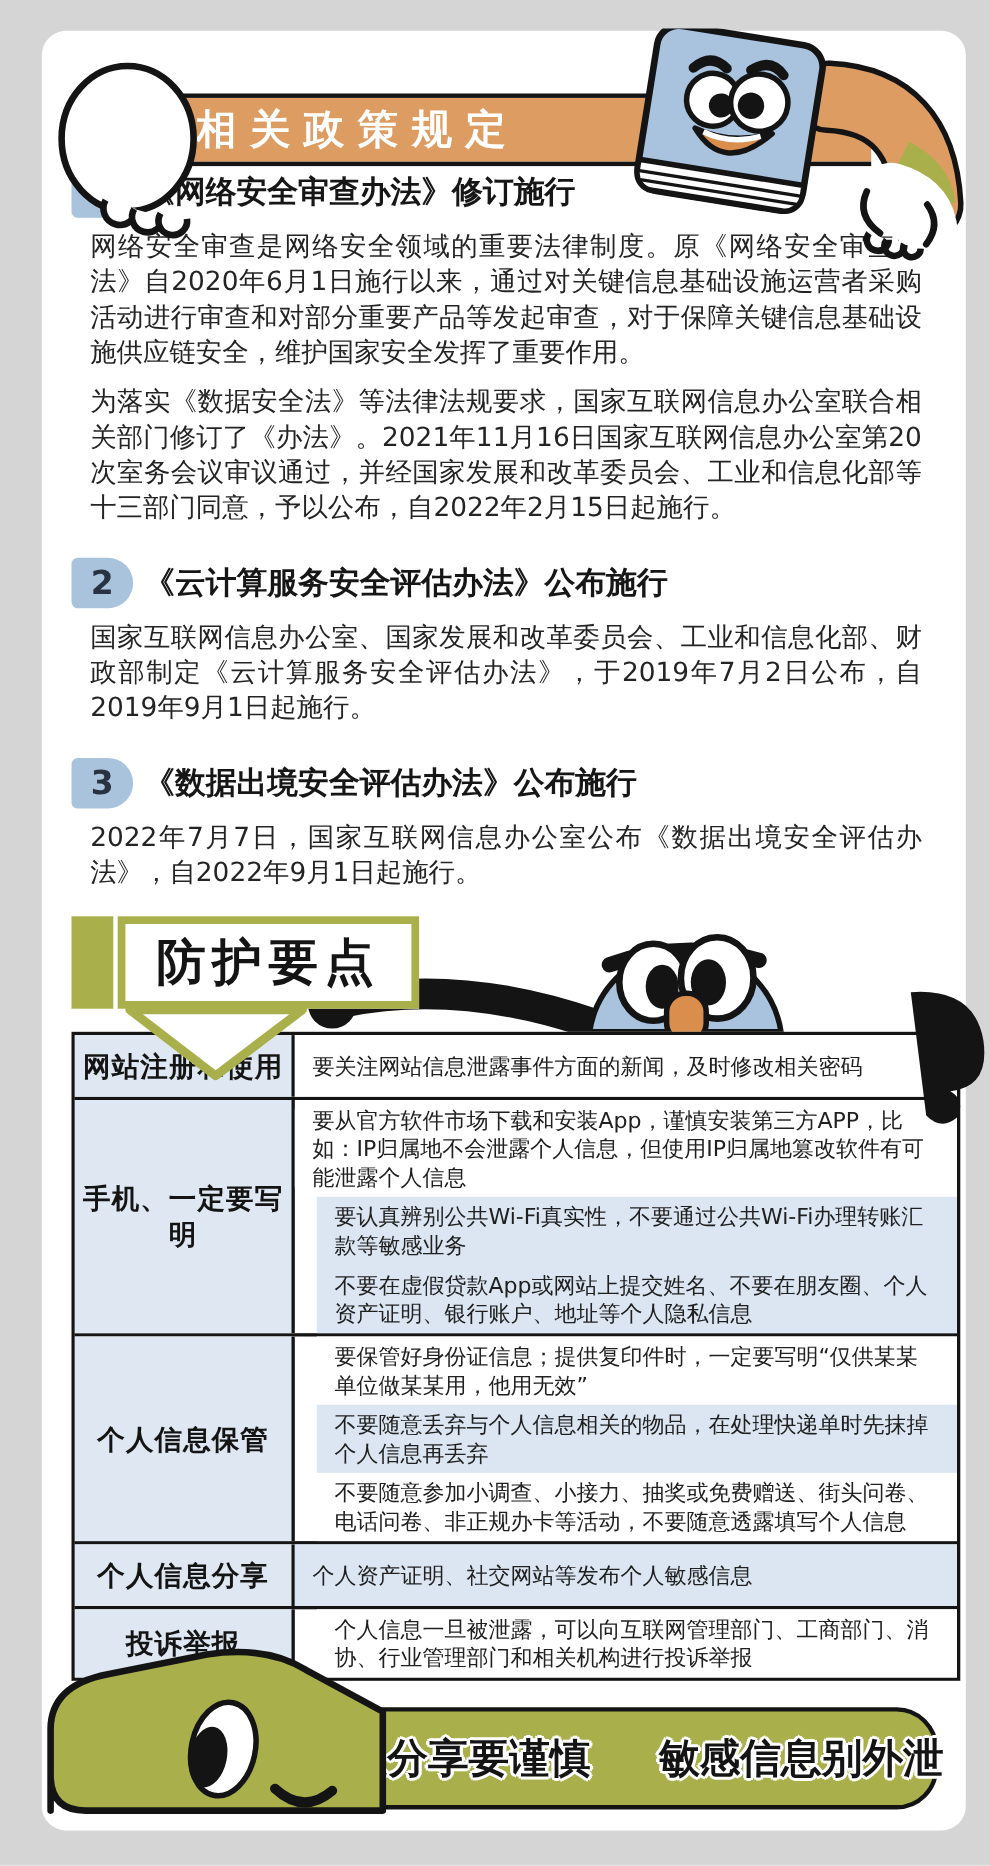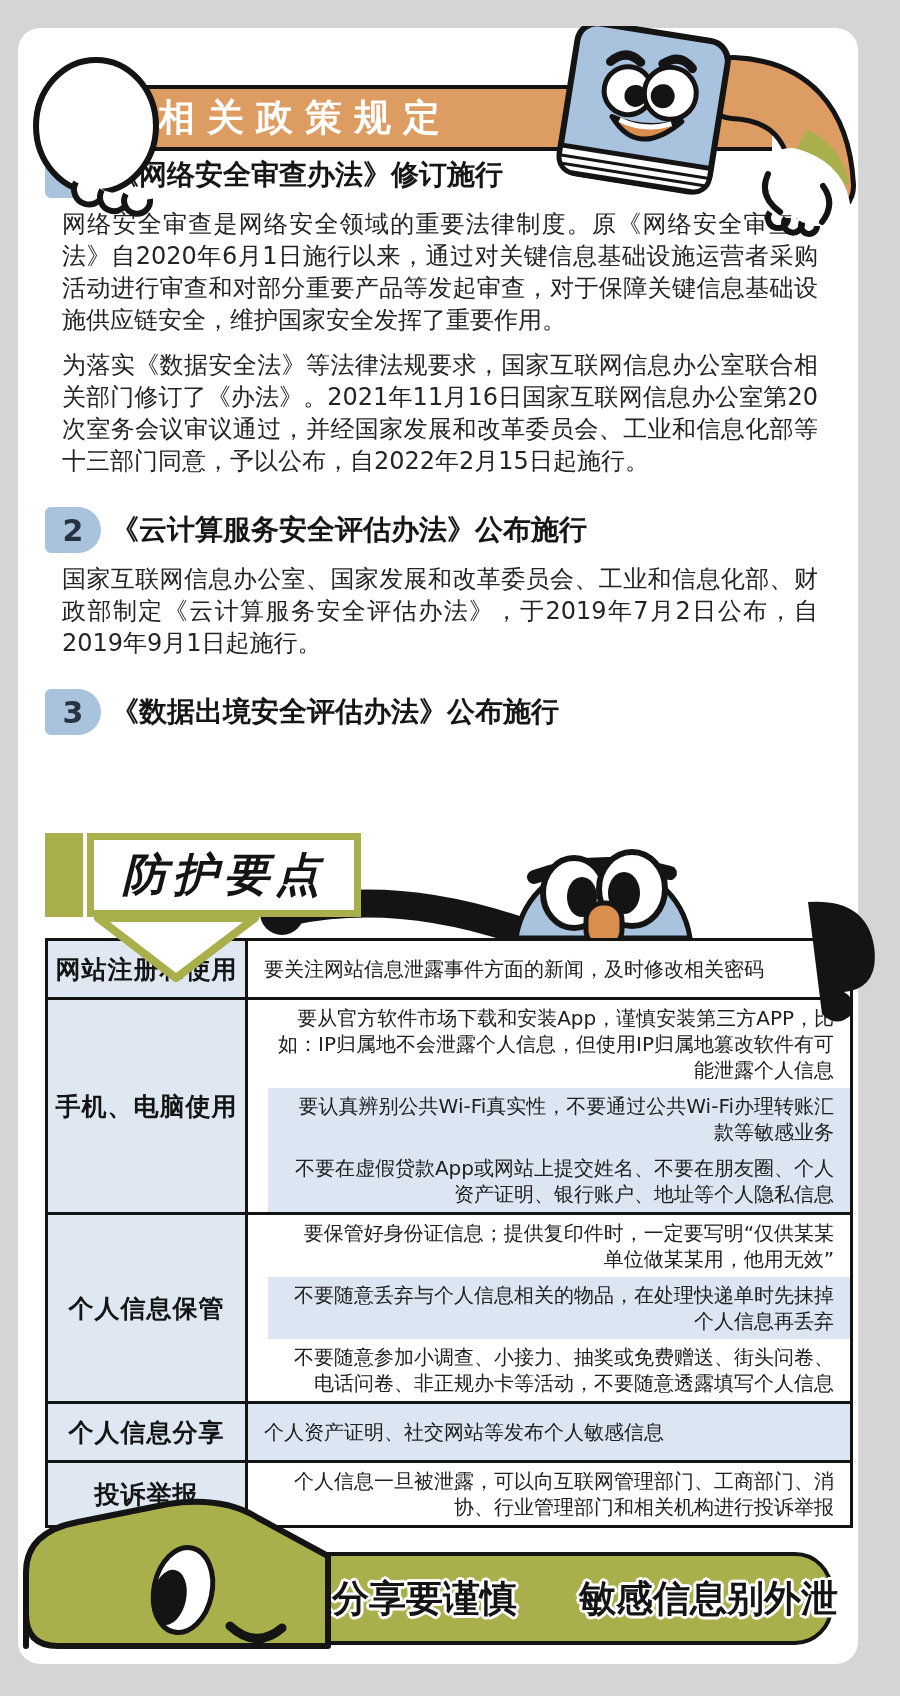--- a/index.html
+++ b/index.html
@@ -5,21 +5,21 @@
   * { margin:0; padding:0; box-sizing:border-box; }
   html,body { width:900px; height:1696px; }
   body {
     background:#d5d5d5;
     font-family:"DejaVu Sans","Liberation Sans",sans-serif;
     color:#1c1c1c;
     position:relative;
     overflow:hidden;
   }
   .card {
-    position:absolute; left:18px; top:28px;
+    position:absolute; left:38px; top:28px;
     width:840px; height:1636px;
     background:#ffffff; border-radius:22px;
   }
   
   .banner {
     position:absolute; left:64px; top:57px;
     width:690px; height:66px;
     background:linear-gradient(to right,#a9b04b 0,#a9b04b 38px,#dd9c61 38px);
     border:4px solid #141414; border-right:none;
     display:flex; align-items:center;
@@ -46,21 +46,21 @@
   .sec p {
     font-size:24px; line-height:32px; color:#242424;
     margin-bottom:13px; text-align:justify;
   }
   
   .shield { position:absolute; left:27px; top:805px; display:flex; z-index:2; }
   .shield-strip { width:38px; height:84px; background:#a9b04b; }
   .shield-box {
     height:84px; padding:0 28px; margin-left:4px;
     background:#fff; border:7px solid #a9b04b;
-    display:flex; align-items:center;font-style:italic;
+    display:flex; align-items:center;
   }
   .shield-title { font-size:45px; font-weight:900; color:#141414; letter-spacing:6px; }
   .pointer { position:absolute; left:72px; top:886px; z-index:5; }
   .owl { position:absolute; left:200px; top:803px; z-index:1; }
   .owl-right-hand { position:absolute; left:770px; top:868px; z-index:6; }
   
   .ptable {
     position:absolute; left:27px; top:910px; width:808px;
     border:3px solid #141414; background:#fff; z-index:3;
   }
@@ -69,21 +69,21 @@
   .pcat {
     width:200px; flex:0 0 200px;
     background:#dfe8f2; border-right:3px solid #141414;
     display:flex; align-items:center; justify-content:center;
     font-size:25px; font-weight:900; color:#141414; letter-spacing:1px;
     text-align:center;
   }
   .ptips { flex:1; display:flex; flex-direction:column; justify-content:center; }
   .tip {
     padding:5px 16px; font-size:20px; line-height:26px; color:#202020;
-    display:flex; align-items:center; background:#fff;text-align:right;
+    display:flex; align-items:center; background:#fff;
   }
   .tip.alt { background:#dce6f2; }
   .tip.h1 { min-height:56px; }
   .tip.s1 { min-height:36px; }
   .tip.s2 { min-height:58px;margin-left:20px; }
   .tip.s3 { min-height:82px;border-radius:10px; }
   
   .footer-banner {
     position:absolute; left:65px; top:1524px;
     width:750px; height:93px;
@@ -151,20 +151,21 @@
         <div class="badge">2</div>
         <div class="sec-title">《云计算服务安全评估办法》公布施行</div>
       </div>
       <p>国家互联网信息办公室、国家发展和改革委员会、工业和信息化部、财政部制定《云计算服务安全评估办法》，于2019年7月2日公布，自2019年9月1日起施行。</p>
     </div>
     <div class="sec">
       <div class="sec-head">
         <div class="badge">3</div>
         <div class="sec-title">《数据出境安全评估办法》公布施行</div>
       </div>
+      <p>2022年7月7日，国家互联网信息办公室公布《数据出境安全评估办法》，自2022年9月1日起施行。</p>
     </div>
   </div>
 
   <div class="shield">
     <div class="shield-strip"></div>
     <div class="shield-box">
       <div class="shield-title">防护要点</div>
     </div>
   </div>
   <svg class="pointer" width="175" height="72" viewBox="0 0 175 72">
@@ -188,21 +189,21 @@
   </svg>
 
   <div class="ptable">
     <div class="prow">
       <div class="pcat">网站注册和使用</div>
       <div class="ptips">
         <div class="tip h1">要关注网站信息泄露事件方面的新闻，及时修改相关密码</div>
       </div>
     </div>
     <div class="prow">
-      <div class="pcat">手机、电脑使用</div>
+      <div class="pcat">手机、一定要写明</div>
       <div class="ptips">
         <div class="tip s3">要从官方软件市场下载和安装App，谨慎安装第三方APP，比如：IP归属地不会泄露个人信息，但使用IP归属地篡改软件有可能泄露个人信息</div>
         <div class="tip alt s2">要认真辨别公共Wi-Fi真实性，不要通过公共Wi-Fi办理转账汇款等敏感业务</div>
         <div class="tip alt s2">不要在虚假贷款App或网站上提交姓名、不要在朋友圈、个人资产证明、银行账户、地址等个人隐私信息</div>
       </div>
     </div>
     <div class="prow">
       <div class="pcat">个人信息保管</div>
       <div class="ptips">
         <div class="tip s2">要保管好身份证信息；提供复印件时，一定要写明“仅供某某单位做某某用，他用无效”</div>

